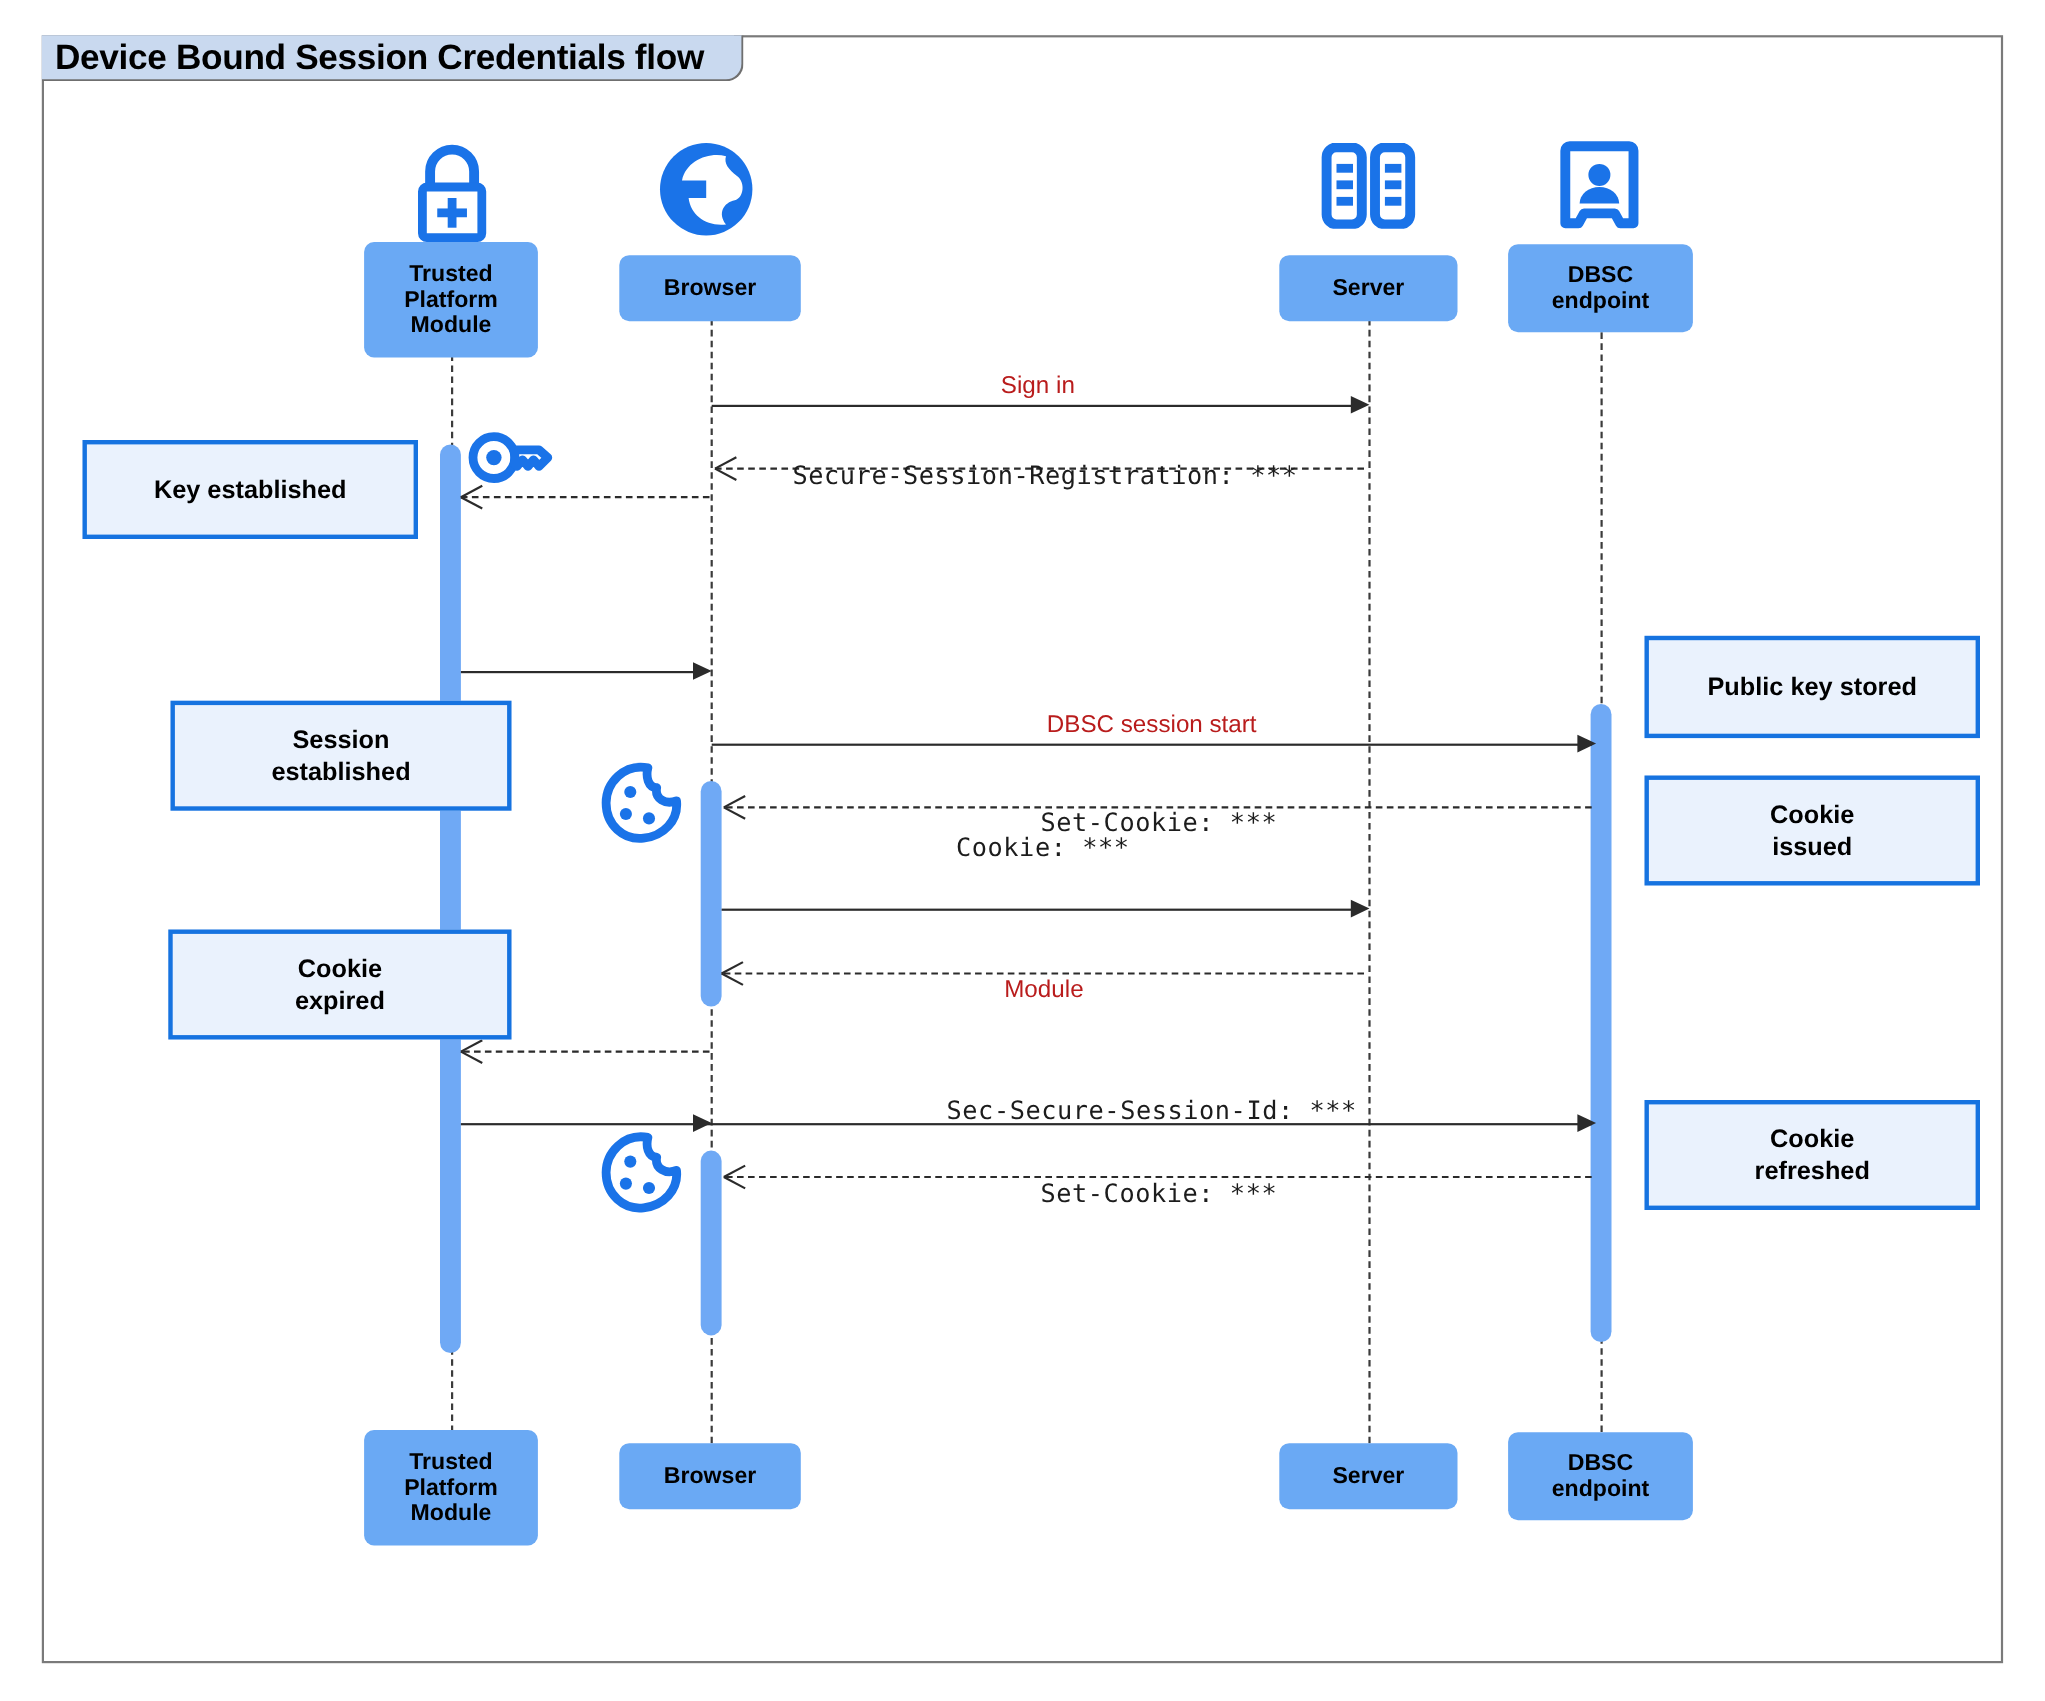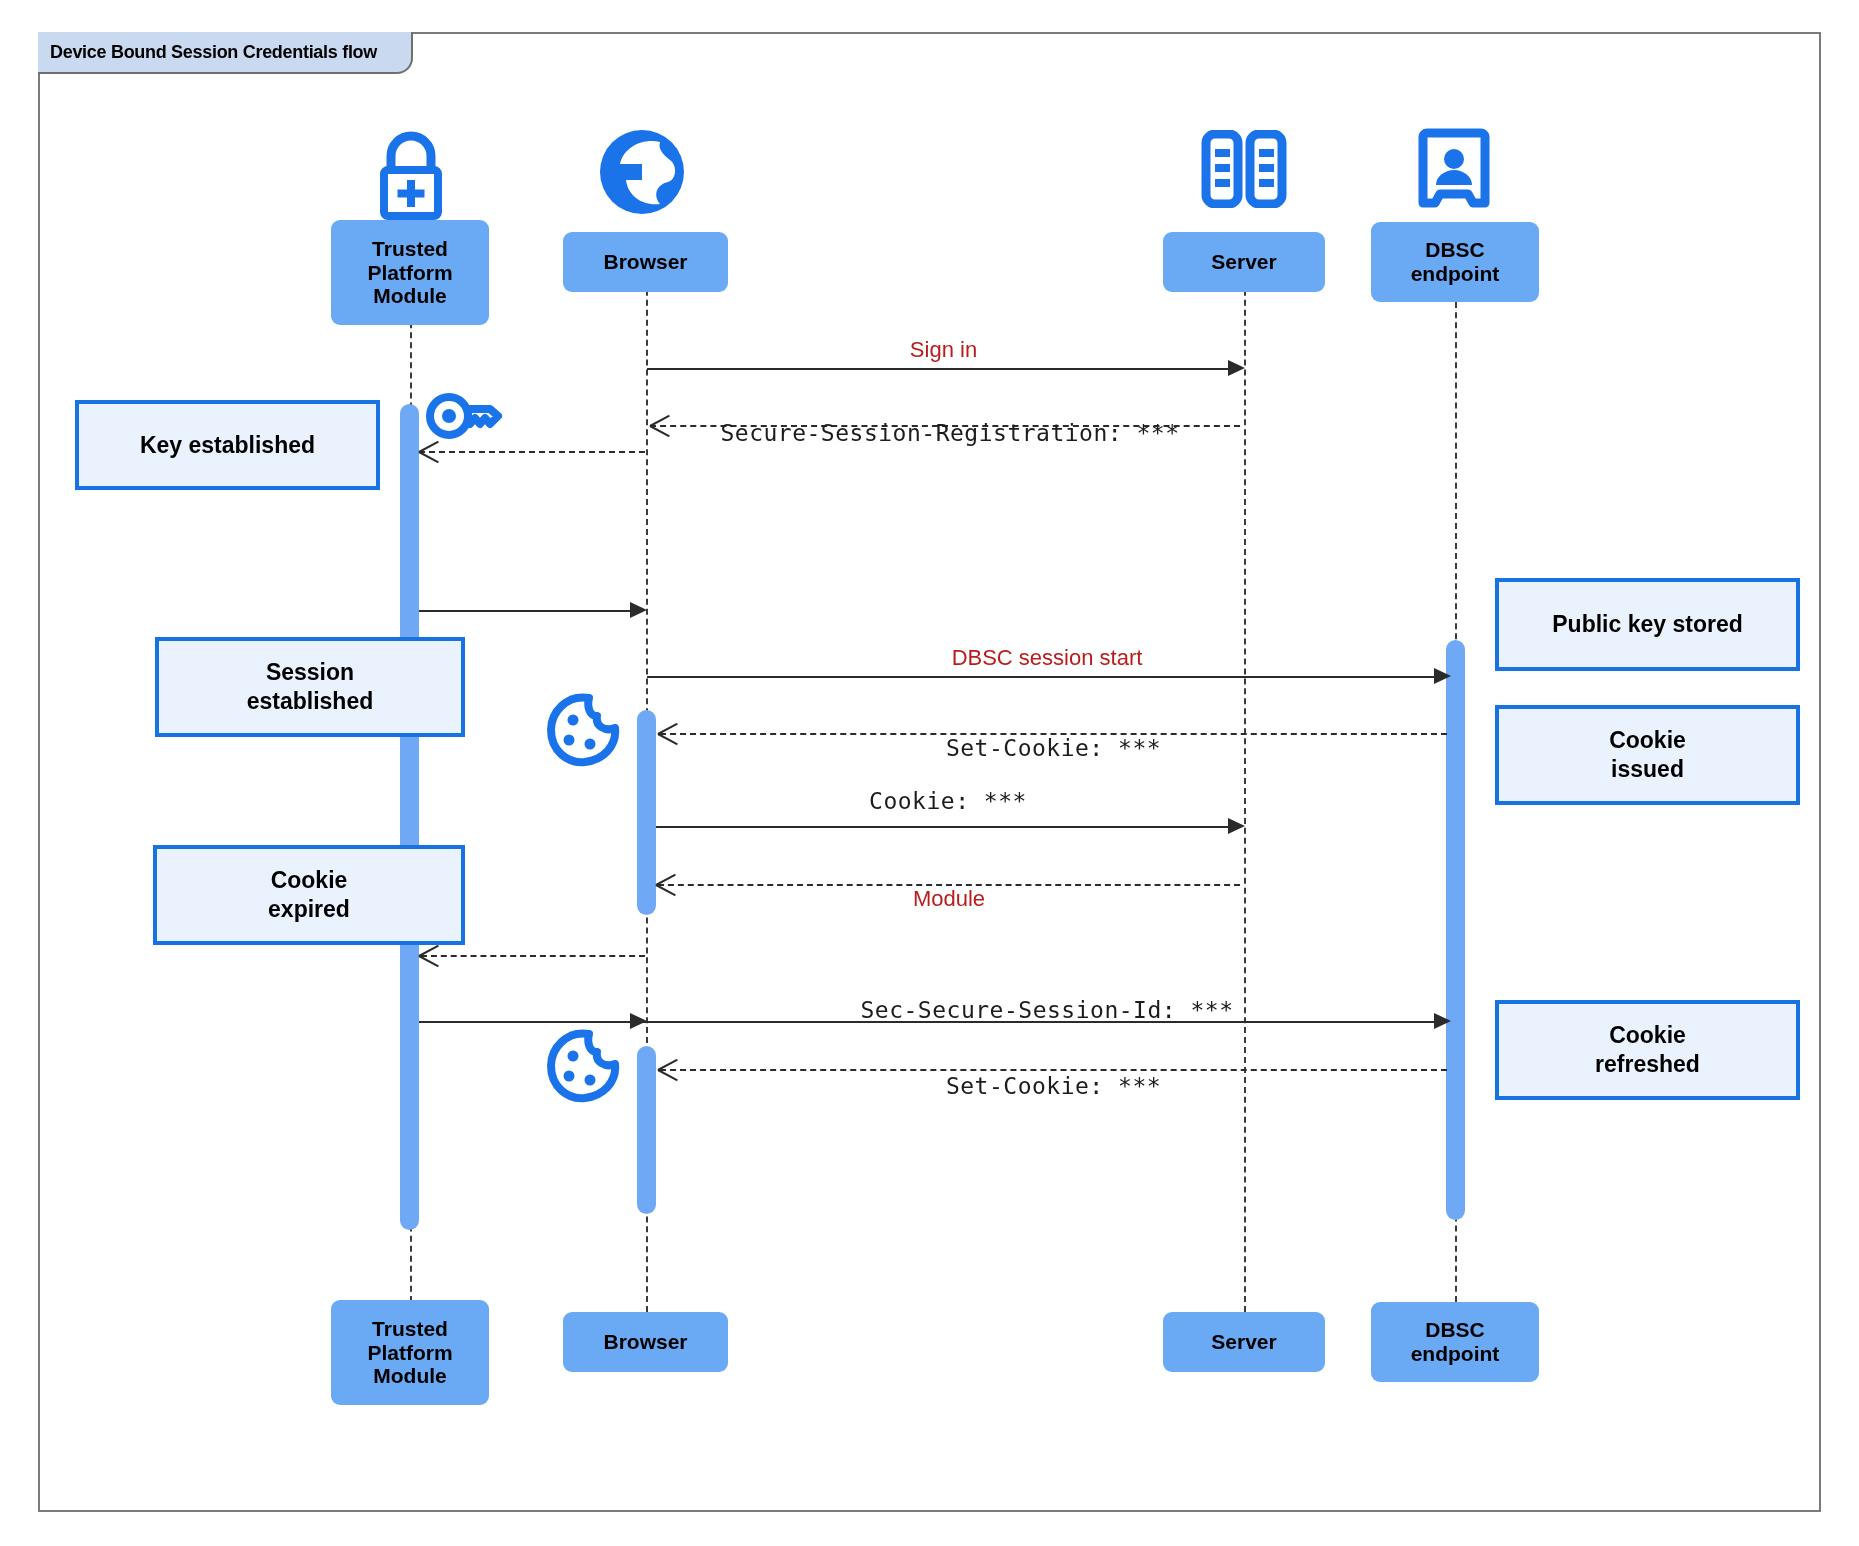--- a/index.html
+++ b/index.html
@@ -7,21 +7,21 @@
 
   #stage{position:relative;width:1859px;height:1546px;background:#ffffff;overflow:hidden;}
 
   
   .frame{position:absolute;left:38px;top:32px;width:1783px;height:1480px;
          border:2px solid #7a7a7a;background:#ffffff;box-sizing:border-box;}
   .frame-tab{position:absolute;left:38px;top:32px;height:42px;
              background:#c9d9ef;border:2px solid #6f6f6f;border-left:none;border-top:none;
              box-sizing:border-box;padding:0 34px 0 12px;display:flex;align-items:center;
              border-bottom-right-radius:16px;}
-  .frame-tab-label{font-size:18px;font-weight:bold;color:#000;white-space:nowrap;letter-spacing:-.3px;}
+  .frame-tab-label{font-size:32px;font-weight:bold;color:#000;white-space:nowrap;letter-spacing:-.3px;}
 
   
   .lifeline{position:absolute;width:0;border-left:2px dashed #3b3b3b;}
 
   
   .pbox{position:absolute;background:#6aa9f4;border-radius:9px;
         display:flex;align-items:center;justify-content:center;text-align:center;
         font-size:21px;font-weight:bold;color:#000;line-height:1.13;box-sizing:border-box;}
 
   
@@ -155,21 +155,21 @@
   <div class="msg-line" style="left:647px;top:676px;width:800px;"></div>
   <div class="arrow-r" style="left:1434px;top:668px;"></div>
   <div class="msg-label sans" style="left:647px;top:645px;width:800px;">DBSC session start</div>
 
   <div class="msg-line dashed" style="left:660px;top:733px;width:787px;"></div>
   <div class="arrow-open" style="left:658px;top:722px;"></div>
   <div class="msg-label mono" style="left:660px;top:735px;width:787px;">Set-Cookie: ***</div>
 
   <div class="msg-line" style="left:656px;top:826px;width:584px;"></div>
   <div class="arrow-r" style="left:1228px;top:818px;"></div>
-  <div class="msg-label mono" style="left:656px;top:788px;width:584px;">Cookie: ***</div>
+  <div class="msg-label mono" style="left:656px;top:758px;width:584px;">Cookie: ***</div>
 
   <div class="msg-line dashed" style="left:658px;top:884px;width:582px;"></div>
   <div class="arrow-open" style="left:656px;top:873px;"></div>
   <div class="msg-label sans" style="left:658px;top:886px;width:582px;">Module</div>
 
   <div class="msg-line dashed" style="left:421px;top:955px;width:224px;"></div>
   <div class="arrow-open" style="left:419px;top:944px;"></div>
 
   <div class="msg-line" style="left:419px;top:1021px;width:1028px;"></div>
   <div class="arrow-r" style="left:1434px;top:1013px;"></div>

